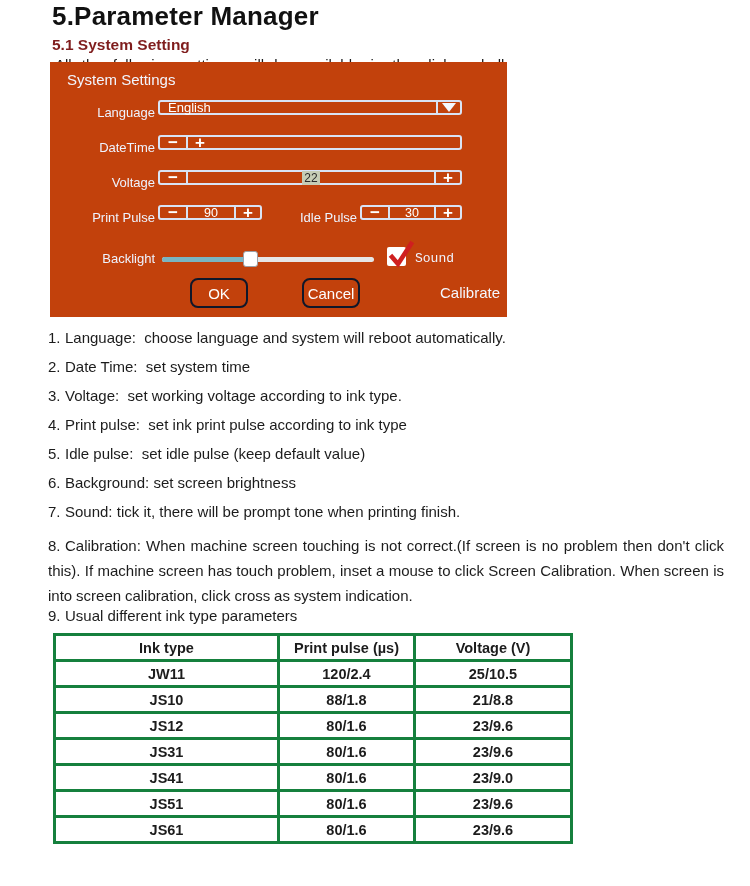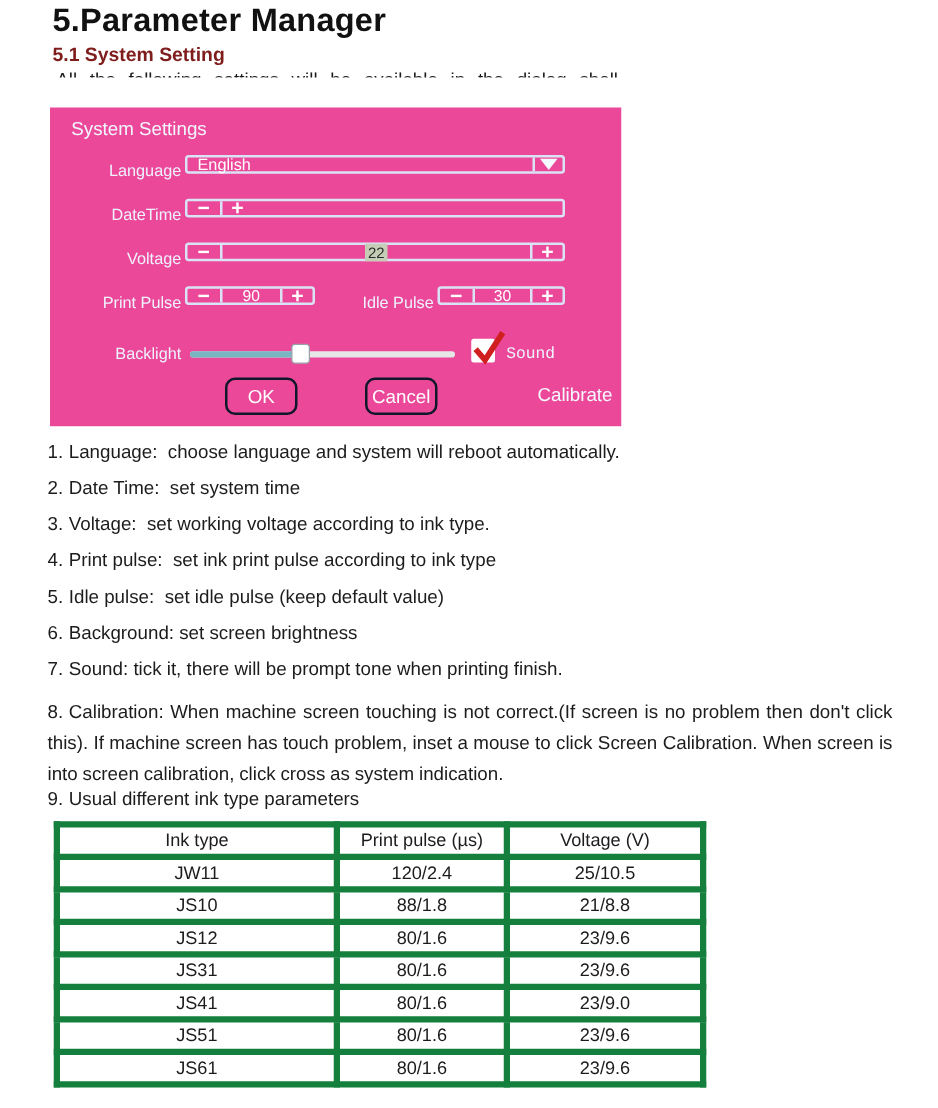--- a/index.html
+++ b/index.html
@@ -1,34 +1,34 @@
 <!DOCTYPE html>
 <html><head>
 <meta charset="utf-8">
 <style>
   * { box-sizing: border-box; }
   html,body { margin:0; padding:0; background:#fff; }
   .page {
     position:relative; width:750px; height:886px; background:#ffffff;
     font-family:"Liberation Sans","DejaVu Sans",sans-serif; color:#1c1c1c;
-    padding:0 38px; overflow:hidden;
+    padding:0 48px; overflow:hidden;
   }
   .page-title { font-size:26px; font-weight:bold; color:#111;
     margin:0 0 0 4px; padding-top:3px; line-height:27px; letter-spacing:0.2px; }
   .page-subtitle { font-size:15.5px; font-weight:bold; color:#7f1d1d;
     margin:6px 0 0 4px; line-height:17px; }
 
   
   .clip-strip { margin:4px 0 0 7px; width:452px; height:5px; overflow:hidden; }
   .clip-strip span { display:block; font-size:15px; line-height:15px;
     white-space:nowrap; color:#1a1a1a; word-spacing:6px; }
 
   
   .dialog { position:relative; margin-left:2px; width:457px; height:255px;
-    background:#ec4899; color:#fff;margin-top:24px; }
+    background:#c2410c; color:#fff; }
   .dlg-title { position:absolute; left:17px; top:9px; font-size:15px; color:#f2f6ff; }
 
   .dlg-label { position:absolute; width:105px; text-align:right;
     font-size:13px; color:#eef3ff; line-height:14px; }
 
   .ctrl { position:absolute; display:flex; align-items:stretch;
     border:2px solid #d9e3f5; border-radius:3px; height:15px; background:transparent; }
   .ctrl > .cell { display:flex; align-items:center; justify-content:center;
     font-size:12.5px; color:#fff; }
   .ctrl > .cell + .cell { border-left:2px solid #d9e3f5; }
@@ -67,22 +67,22 @@
   .notes { margin-top:13px; width:676px; }
   .note { font-size:15px; line-height:16px; margin:0 0 13px 0; white-space:pre-wrap; }
   .note-num { display:inline-block; width:17px; }
   .note.block { text-align:justify; line-height:25px; margin-bottom:0;
     white-space:normal; word-spacing:-0.3px; }
   .note.last { margin:0 0 0 0; }
 
   
   table.params { border-collapse:collapse; table-layout:fixed; width:519px;
     margin:9px 0 0 5px; }
-  table.params th, table.params td { border:5px solid #15803d; height:26px;
-    padding:0; text-align:center; font-size:14.5px; font-weight:normal; color:#1c1c1c; }
+  table.params th, table.params td { border:3px solid #15803d; height:26px;
+    padding:0; text-align:center; font-size:14.5px; font-weight:bold; color:#1c1c1c; }
   table.params { border:2px solid #4d4d4d; }
 </style>
 </head>
 <body>
 
 <div class="page">
 
   <h1 class="page-title">5.Parameter Manager</h1>
   <h2 class="page-subtitle">5.1 System Setting</h2>
 

